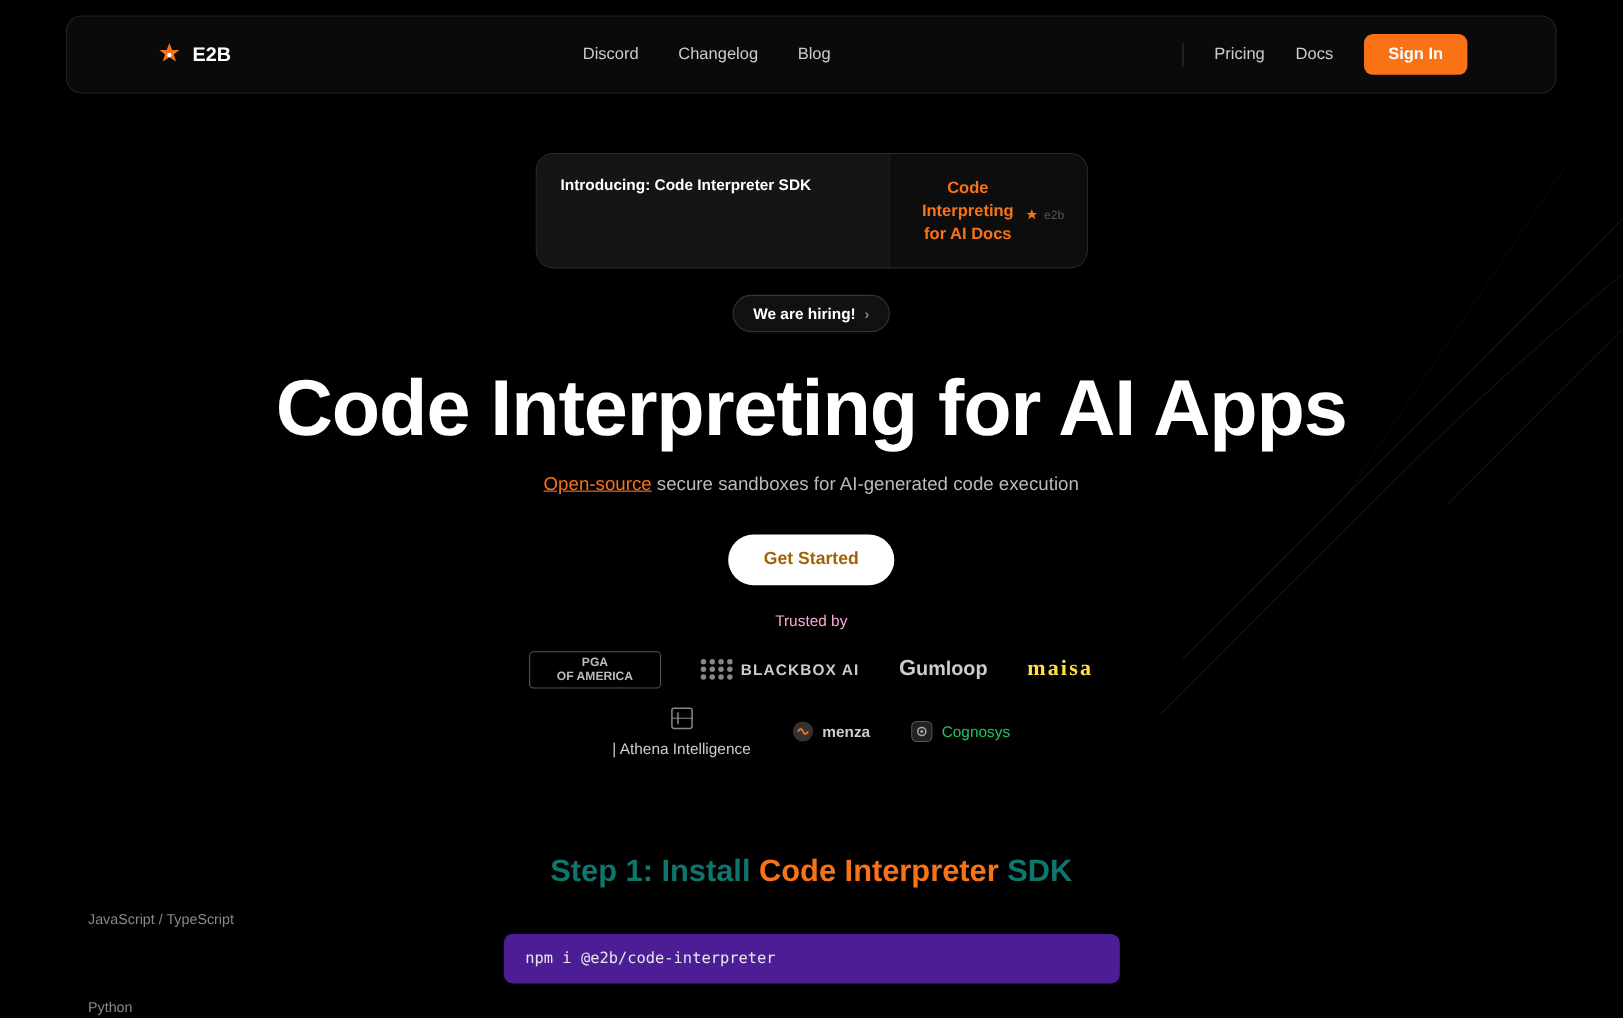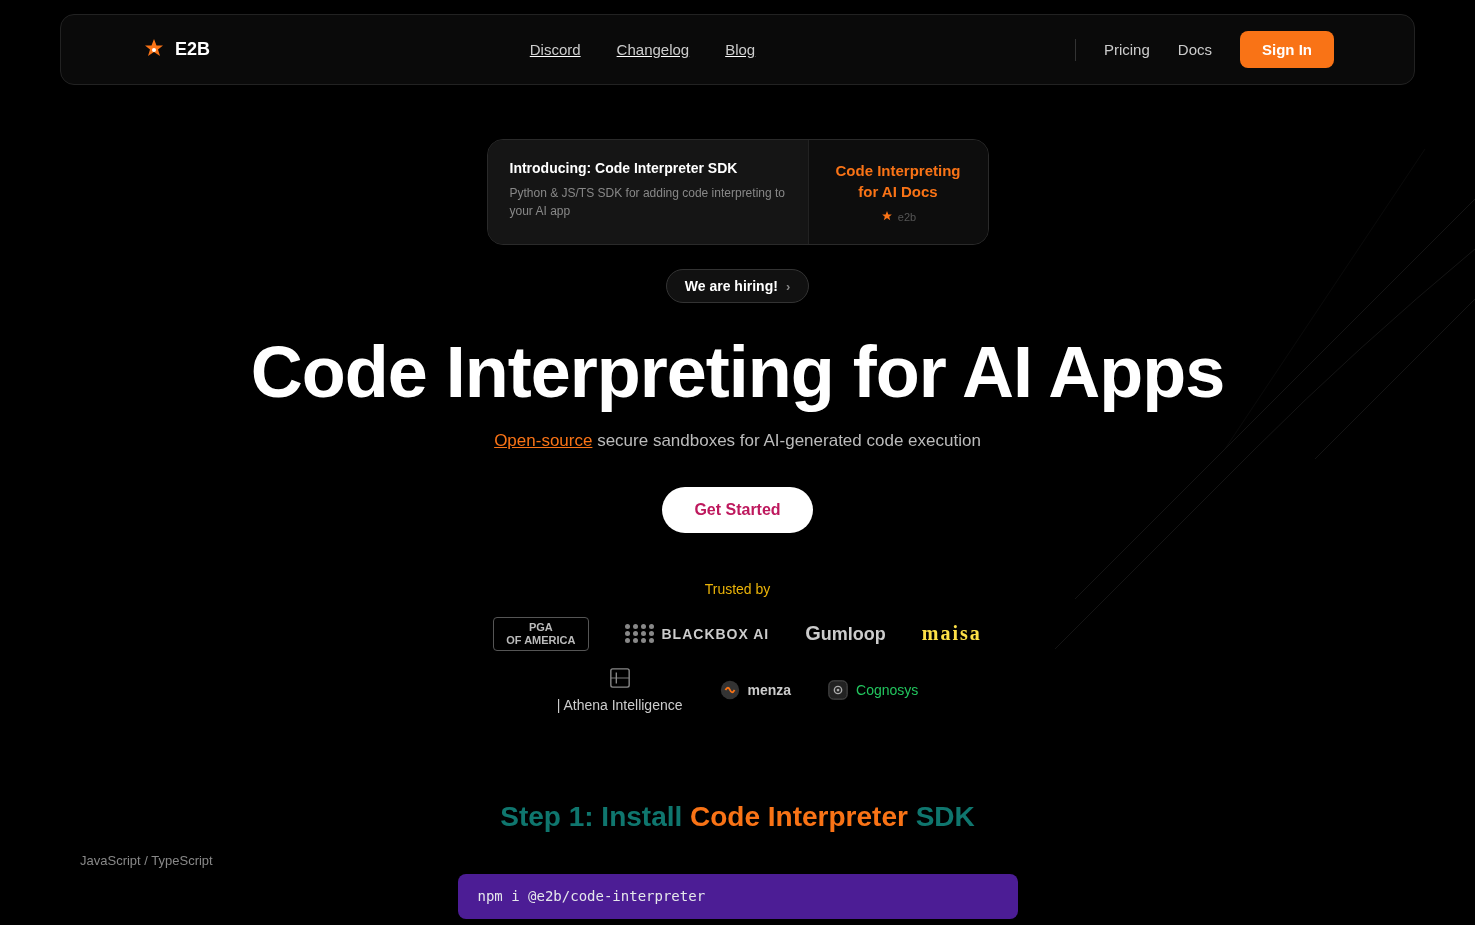--- a/index.html
+++ b/index.html
@@ -30,21 +30,20 @@
       font-size: 18px;
     }
     .nav-logo-icon {
       width: 26px;
       height: 26px;
     }
     .nav-links {
       display: flex;
       align-items: flex-end;
       gap: 36px;
-      text-decoration: underline;
     }
     .nav-links a {
       color: #ccc;
       text-decoration: none;
       font-size: 15px;
     }
     .nav-divider {
       width: 1px;
       height: 22px;
       background: #333;
@@ -101,21 +100,20 @@
     }
     .banner-left p {
       font-size: 12px;
       color: #888;
       line-height: 1.5;
     }
     .banner-right {
       width: 180px;
       background: #0d0d0d;
       display: flex;
-      flex-direction: column;
       align-items: center;
       justify-content: center;
       padding: 20px;
       border-left: 1px solid #222;
     }
     .banner-right .br-title {
       font-size: 15px;
       font-weight: 700;
       color: #fff;
       text-align: center;
@@ -166,37 +164,37 @@
       font-size: 17px;
       color: #bbb;
       margin-bottom: 36px;
     }
     .hero .subtitle a {
       color: #f97316;
       text-decoration: underline;
     }
     .btn-get-started {
       background: #fff;
-      color: #be185d;
+      color: #a16207;
       border: none;
       padding: 14px 32px;
       border-radius: 999px;
       font-size: 16px;
       font-weight: 600;
       cursor: pointer;
-      margin-bottom: 48px;
+      margin-bottom: 24px;
     }
 
     
     .trusted-section {
       margin-bottom: 48px;
     }
     .trusted-section .trusted-label {
       font-size: 14px;
-      color: #eab308;
+      color: #f9a8d4;
       margin-bottom: 20px;
     }
     .trusted-logos {
       display: flex;
       align-items: center;
       justify-content: center;
       gap: 36px;
       flex-wrap: wrap;
       margin-bottom: 16px;
     }
@@ -214,21 +212,21 @@
       font-size: 15px;
       color: #ccc;
       font-weight: 600;
     }
     .logo-pga {
       font-size: 11px;
       text-align: center;
       line-height: 1.2;
       color: #bbb;
       border: 1px solid #555;
-      padding: 3px 12px;
+      padding: 3px 24px;
       border-radius: 4px;
     }
     .logo-dots {
       display: grid;
       grid-template-columns: repeat(4,6px);
       gap: 2px;
     }
     .logo-dots span {
       width: 5px;
       height: 5px;
@@ -349,21 +347,20 @@
     <path d="M500 100 Q400 200 300 300 Q200 400 100 500" stroke="#888" stroke-width="1" fill="none"></path>
     <path d="M500 150 Q380 250 280 350 Q180 450 80 550" stroke="#888" stroke-width="1" fill="none"></path>
     <path d="M500 200 Q420 280 340 360" stroke="#888" stroke-width="1" fill="none"></path>
     <path d="M450 50 Q350 200 250 350" stroke="#888" stroke-width="0.5" fill="none"></path>
   </svg>
 
   
   <div class="banner-card">
     <div class="banner-left">
       <h3>Introducing: Code Interpreter SDK</h3>
-      <p>Python &amp; JS/TS SDK for adding code interpreting to your AI app</p>
     </div>
     <div class="banner-right">
       <div class="br-title">
         <span>Code Interpreting</span><br>
         <span> for </span>
         <span style="color:#f97316">AI Docs</span>
       </div>
       <div class="br-logo">
         <svg width="14" height="14" viewBox="0 0 26 26" fill="none">
           <path d="M13 2L15.5 8.5L22 8.5L17 12.5L19 19L13 15L7 19L9 12.5L4 8.5L10.5 8.5Z" fill="#f97316"></path>

